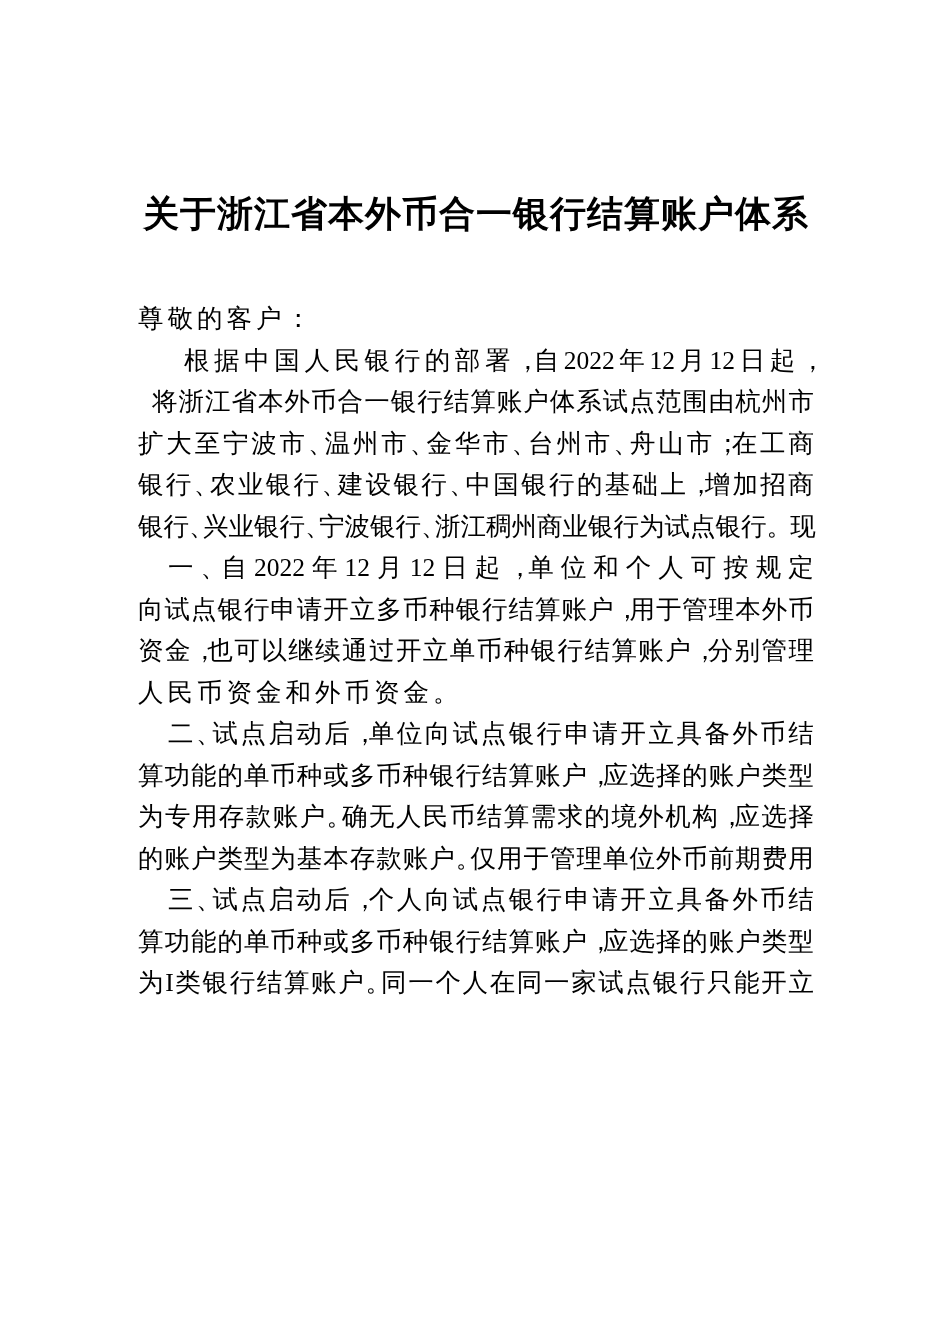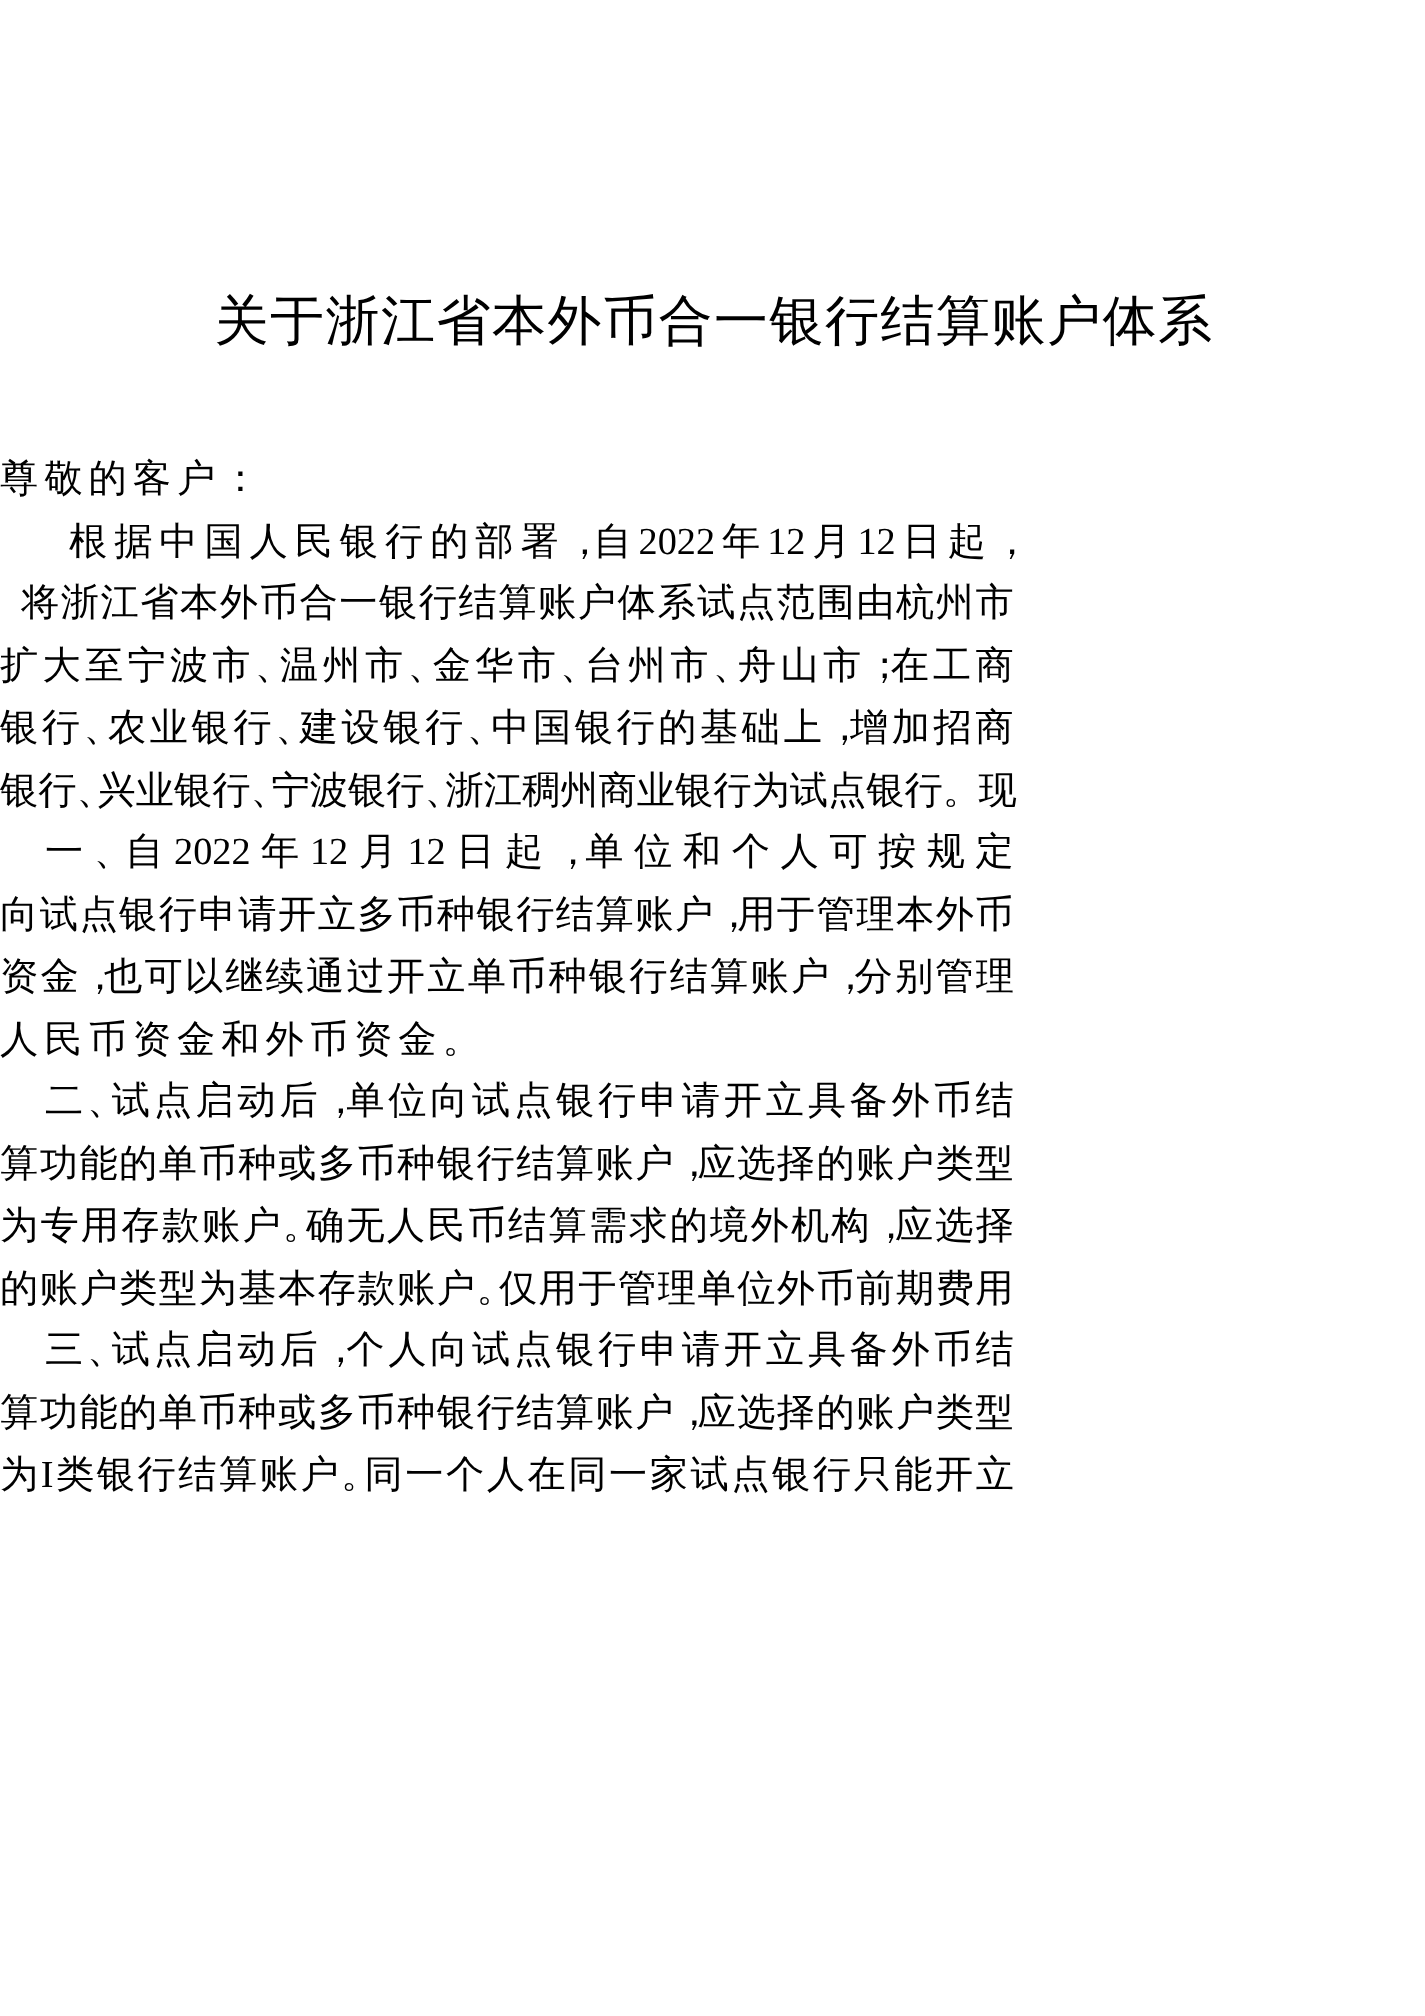--- a/index.html
+++ b/index.html
@@ -8,26 +8,27 @@
     position:relative;
     width:950px;height:1344px;
     background:#ffffff;color:#000000;
     overflow:hidden;
     box-sizing:border-box;
     padding-top:176px;
   }
   .title{
     width:676px;margin:0 auto 0 138px;
     text-align:center;
-    font-size:36px;font-weight:normal;
+    font-size:36px;font-weight:bold;
     line-height:76px;
     letter-spacing:1px;
   }
   .body-text{
     margin-top:46px;
+    margin-left:138px;
     width:676px;
     font-size:25.5px;
   }
   .line{
     height:41.5px;line-height:41.5px;
     white-space:pre;
     letter-spacing:4px; 
     box-sizing:border-box;
   }
   

